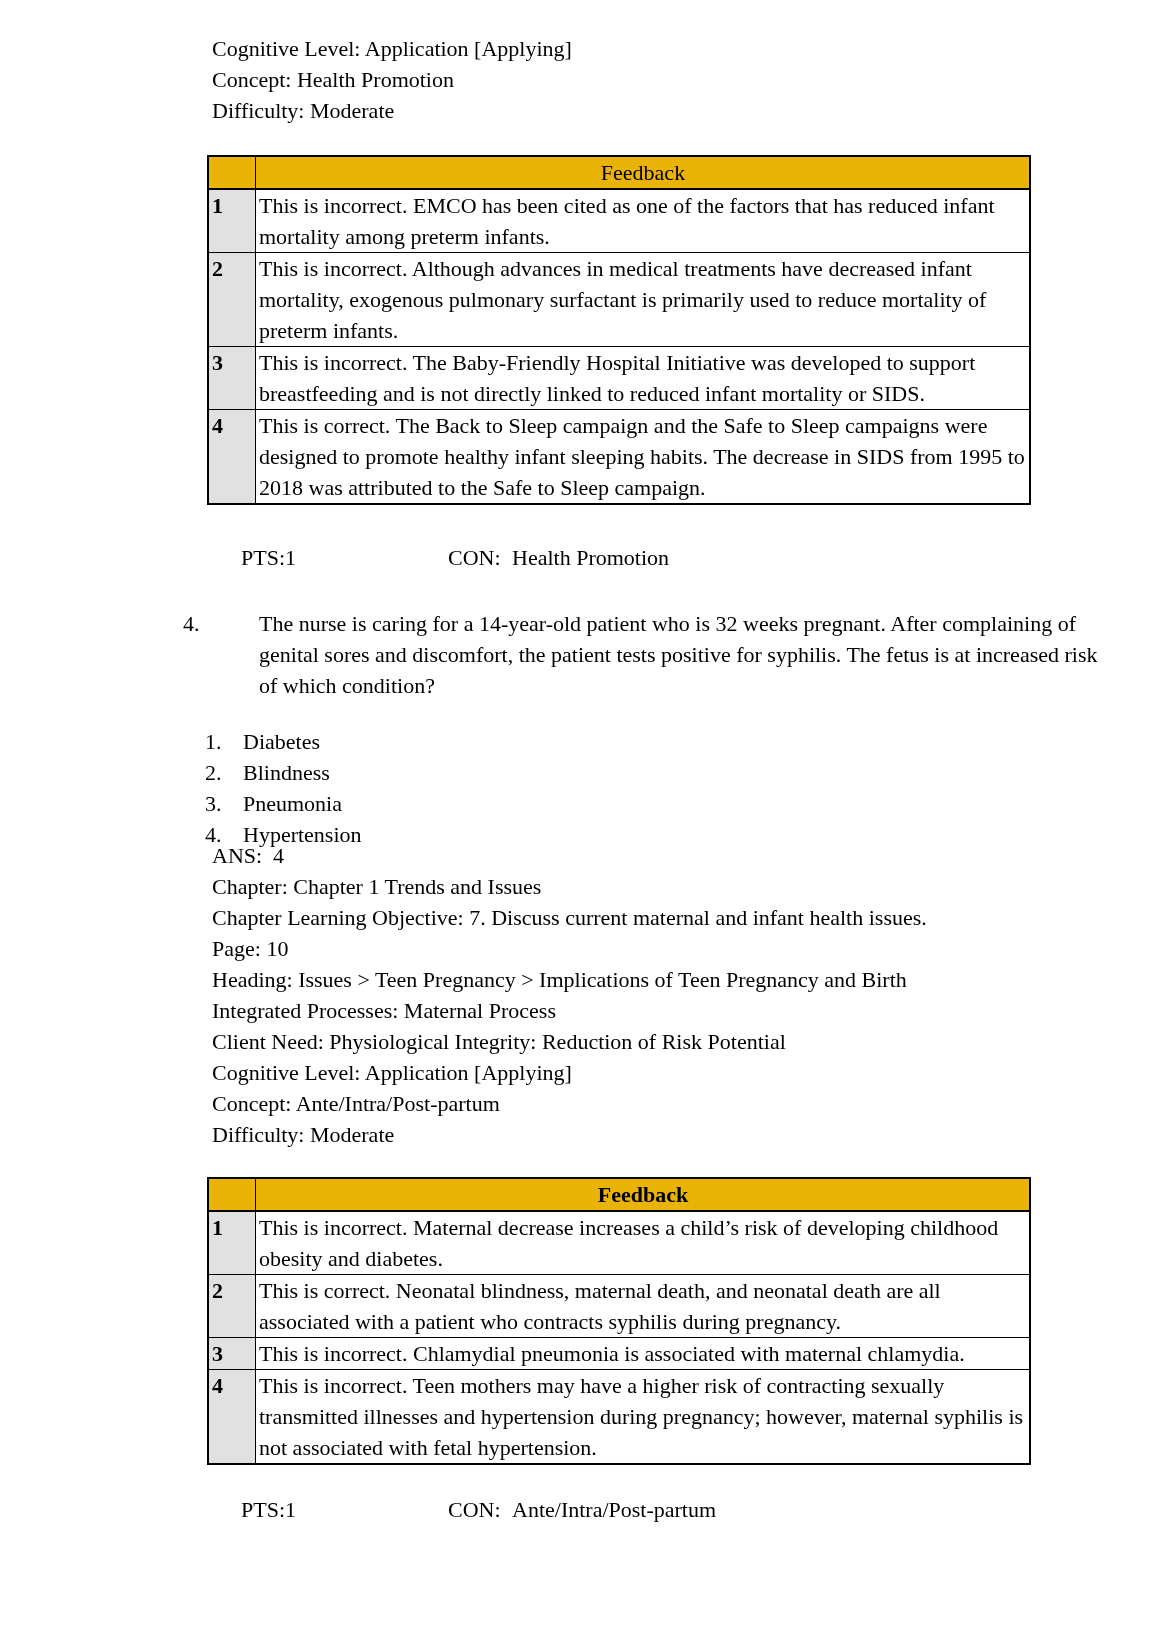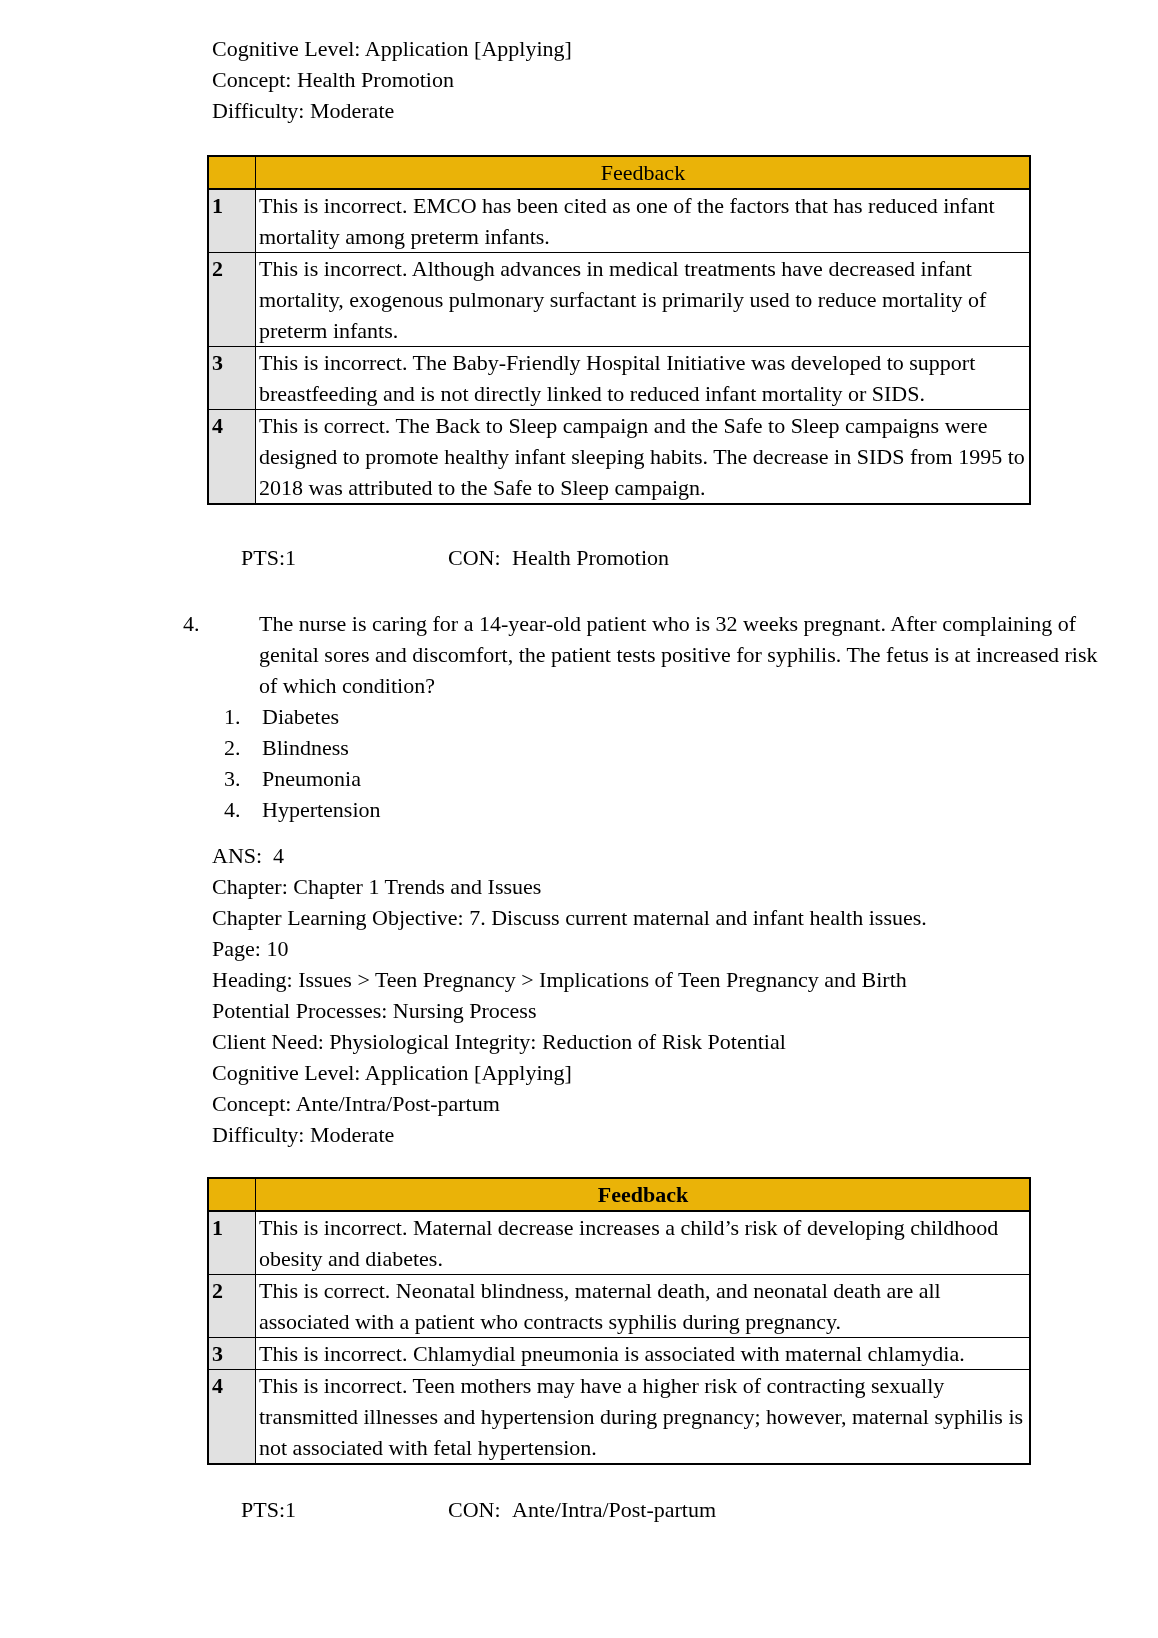--- a/index.html
+++ b/index.html
@@ -22,21 +22,21 @@
       border-right: 1.5px solid #000; padding-left: 3px;
     }
     .fb-table tr.hdr td { background: #eab308; border-top: none; border-bottom: 2px solid #000; height: 31px; text-align: center; }
     .fb-table tr.hdr td.hdr-label.bold { font-weight: bold; }
     .pts-row { position: absolute; left: 218px; white-space: nowrap; line-height: 31px; margin-left: 23px; }
     .pts-row .pts-label { display: inline-block; width: 44px; }
     .pts-row .pts-val { display: inline-block; width: 163px; }
     .pts-row .con-label { display: inline-block; width: 64px; }
     .q-num { position: absolute; left: 183px; line-height: 31px; }
     .q-text { position: absolute; left: 218px; width: 850px; line-height: 31px; margin-left: 41px; }
-    .opt { position: absolute; left: 224px; line-height: 31px; white-space: nowrap; }
+    .opt { position: absolute; left: 205px; line-height: 31px; white-space: nowrap; margin-top: 25px; }
     .opt .n { display: inline-block; width: 38px; }
   </style>
 </head>
 <body>
 
 <div class="line" style="top:33px">Cognitive Level: Application [Applying]</div>
 <div class="line" style="top:64px">Concept: Health Promotion</div>
 <div class="line" style="top:95px">Difficulty: Moderate</div>
 
 <table class="fb-table" style="top:155px">
@@ -74,21 +74,21 @@
 <div class="opt" style="top:701px"><span class="n">1.</span><span>Diabetes</span></div>
 <div class="opt" style="top:732px"><span class="n">2.</span><span>Blindness</span></div>
 <div class="opt" style="top:763px"><span class="n">3.</span><span>Pneumonia</span></div>
 <div class="opt" style="top:794px"><span class="n">4.</span><span>Hypertension</span></div>
 
 <div class="line" style="top:840px;white-space:pre">ANS:  4</div>
 <div class="line" style="top:871px">Chapter: Chapter 1 Trends and Issues</div>
 <div class="line" style="top:902px">Chapter Learning Objective: 7. Discuss current maternal and infant health issues.</div>
 <div class="line" style="top:933px">Page: 10</div>
 <div class="line" style="top:964px">Heading: Issues &gt; Teen Pregnancy &gt; Implications of Teen Pregnancy and Birth</div>
-<div class="line" style="top:995px">Potential Processes: Nursing Process</div>
+<div class="line" style="top:995px">Integrated Processes: Maternal Process</div>
 <div class="line" style="top:1026px">Client Need: Physiological Integrity: Reduction of Risk Potential</div>
 <div class="line" style="top:1057px">Cognitive Level: Application [Applying]</div>
 <div class="line" style="top:1088px">Concept: Ante/Intra/Post-partum</div>
 <div class="line" style="top:1119px">Difficulty: Moderate</div>
 
 <table class="fb-table" style="top:1177px">
   <tbody>
       <tr class="hdr">
     <td class="num"></td>
     <td class="hdr-label bold">Feedback</td>

